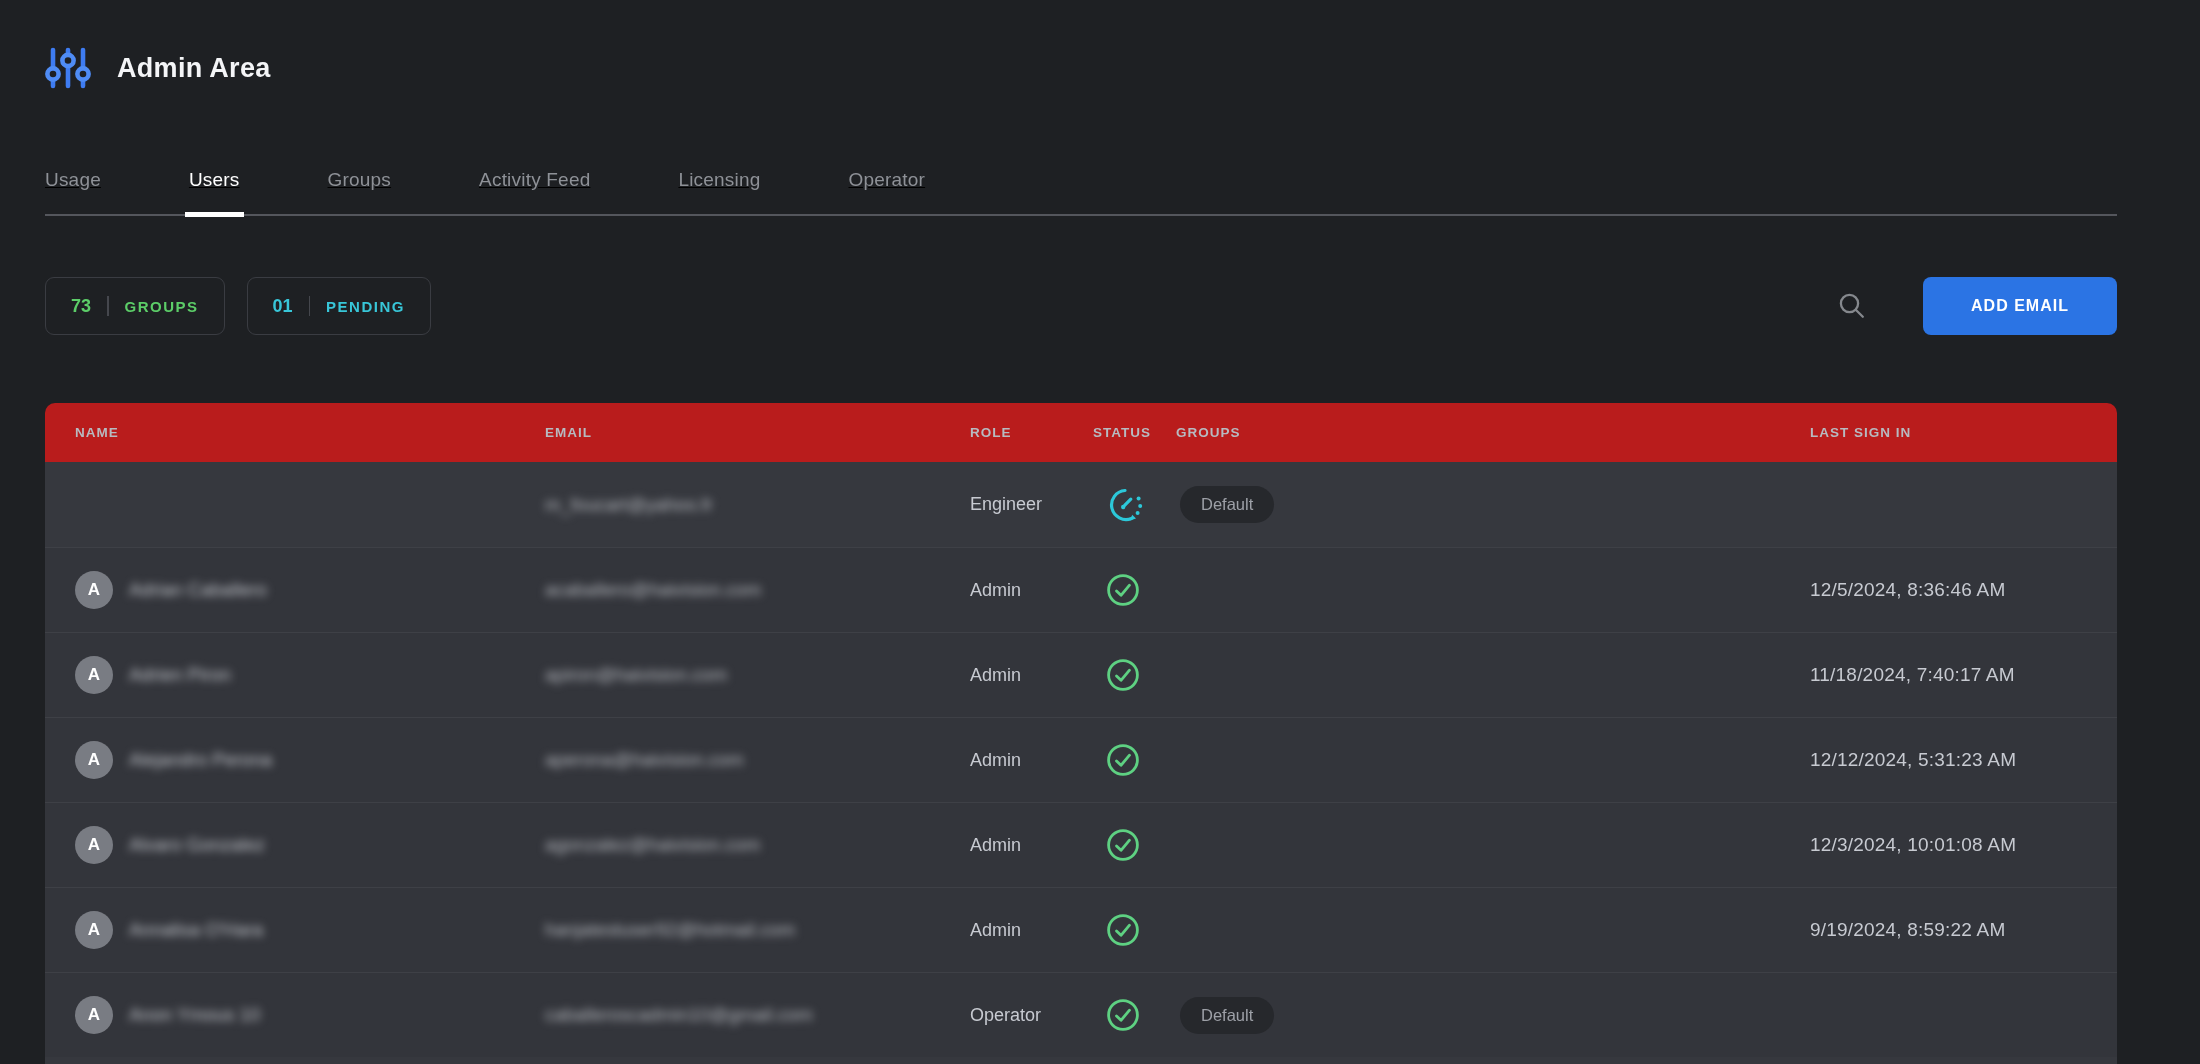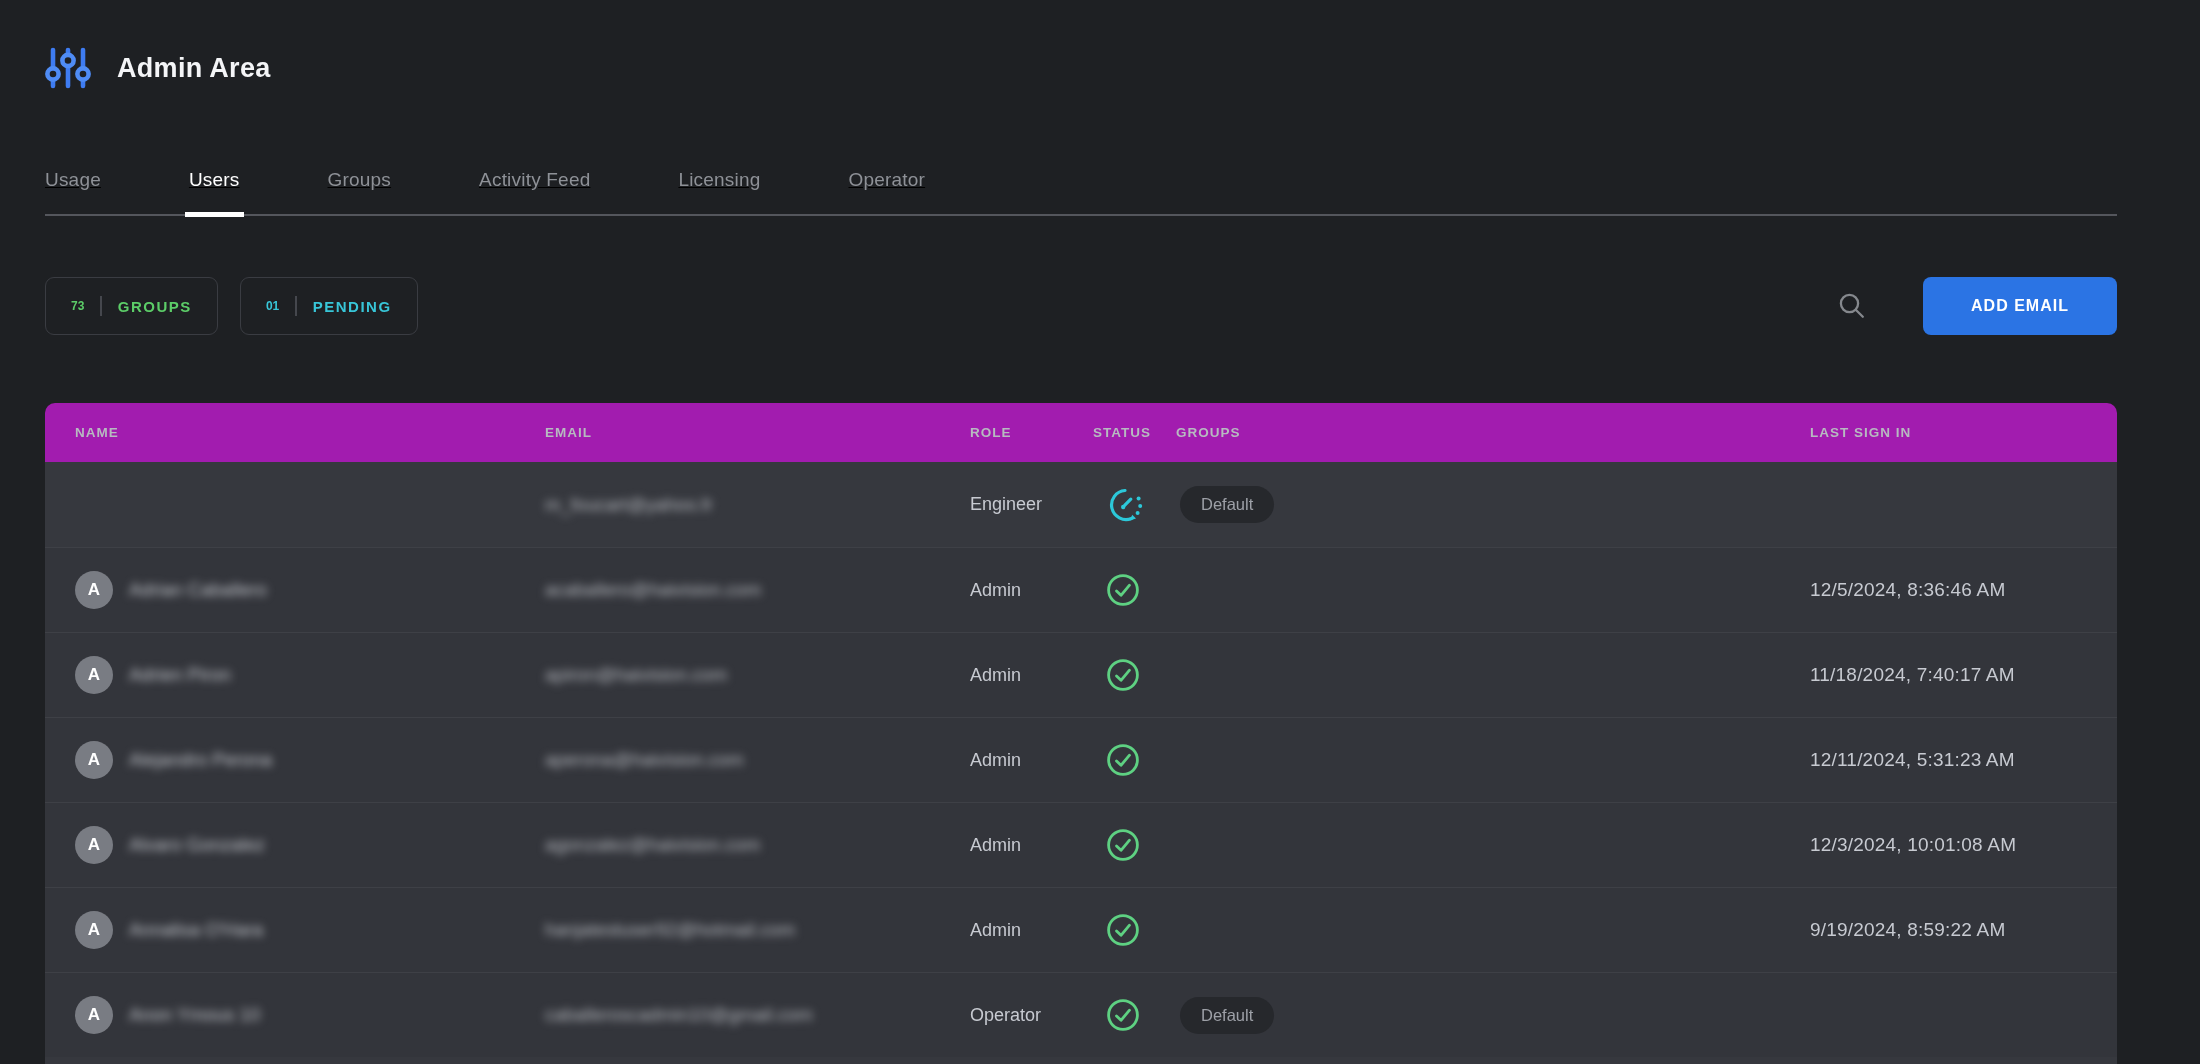--- a/index.html
+++ b/index.html
@@ -29,41 +29,41 @@
     height:5px; background:#ffffff;
   }
 
   
   .toolbar { margin-top:60px; height:60px; display:flex; align-items:center; }
   .counter {
     height:58px; border:1.5px solid #3a3c42; border-radius:9px;
     padding:0 25px; margin-right:22px; display:flex; align-items:center; gap:16px;
     background:transparent; cursor:pointer;
   }
-  .counter .val { font-size:12px; font-weight:700; }
+  .counter .val { font-size:18px; font-weight:700; }
   .counter .sep { width:1.5px; height:20px; background:#45474d; }
   .counter .lab { font-size:15px; font-weight:700; letter-spacing:1.5px; }
   .counter.active-counter .val, .counter.active-counter .lab { color:var(--active-green,#5ccd68); }
   .counter.pending-counter .val, .counter.pending-counter .lab { color:var(--pending-teal,#38c6d8); }
   .toolbar-right { margin-left:auto; display:flex; align-items:center; gap:56px; }
   .search-btn { background:none; border:none; cursor:pointer; width:30px; height:30px; display:flex; align-items:center; justify-content:center; }
   .add-user-btn {
     width:194px; height:58px; border:none; border-radius:8px;
     background:var(--button-blue,#2b74e4); color:#ffffff;
     font-family:inherit; font-size:16px; font-weight:700; letter-spacing:1px; cursor:pointer;
   }
 
   
   .users-table { margin-top:67px; border-radius:10px 10px 0 0; overflow:hidden; }
   .thead, .row {
     display:grid;
     grid-template-columns:500px 425px 120px 85px 635px 307px;
     align-items:center;
   }
-  .thead { height:59px; background:#a21caf; }
+  .thead { height:59px; background:#b91c1c; }
   .th { font-size:13.5px; font-weight:700; letter-spacing:1px; color:#b7bac0; }
   .th-name { padding-left:30px; }
   .th-status { padding-left:3px; }
   .th-groups { padding-left:1px; }
   .row { height:85px; background:#33353b; border-top:1px solid #3e4046; cursor:pointer; }
   .row:first-child { border-top:none; }
   .row.pending { background:#36383e; }
   .cell { display:flex; align-items:center; }
   .cell-name { padding-left:30px; gap:16px; }
   .avatar {
@@ -223,21 +223,21 @@
     </div>
     <div class="cell cell-role">Admin</div>
     <div class="cell cell-status">
       <svg width="36" height="36" viewBox="0 0 36 36">
         <circle cx="18" cy="18" r="14.4" stroke="#5ed182" stroke-width="2.8" fill="none"></circle>
         <path d="M11.5 19 L16 23.3 L24.5 13.2" stroke="#5ed182" stroke-width="2.8" fill="none" stroke-linecap="round" stroke-linejoin="round"></path>
       </svg>
 
     </div>
     <div class="cell cell-groups"></div>
-    <div class="cell cell-last">12/11/2024, 5:31:23 AM</div>
+    <div class="cell cell-last">12/12/2024, 5:31:23 AM</div>
   </div>
 
   <div class="row">
     <div class="cell cell-name">
       <span class="avatar">A</span>
       <span class="name-text blurred">Alvaro Gonzalez</span>
     </div>
     <div class="cell cell-email">
       <span class="email-text blurred">agonzalez@haivision.com</span>
     </div>

